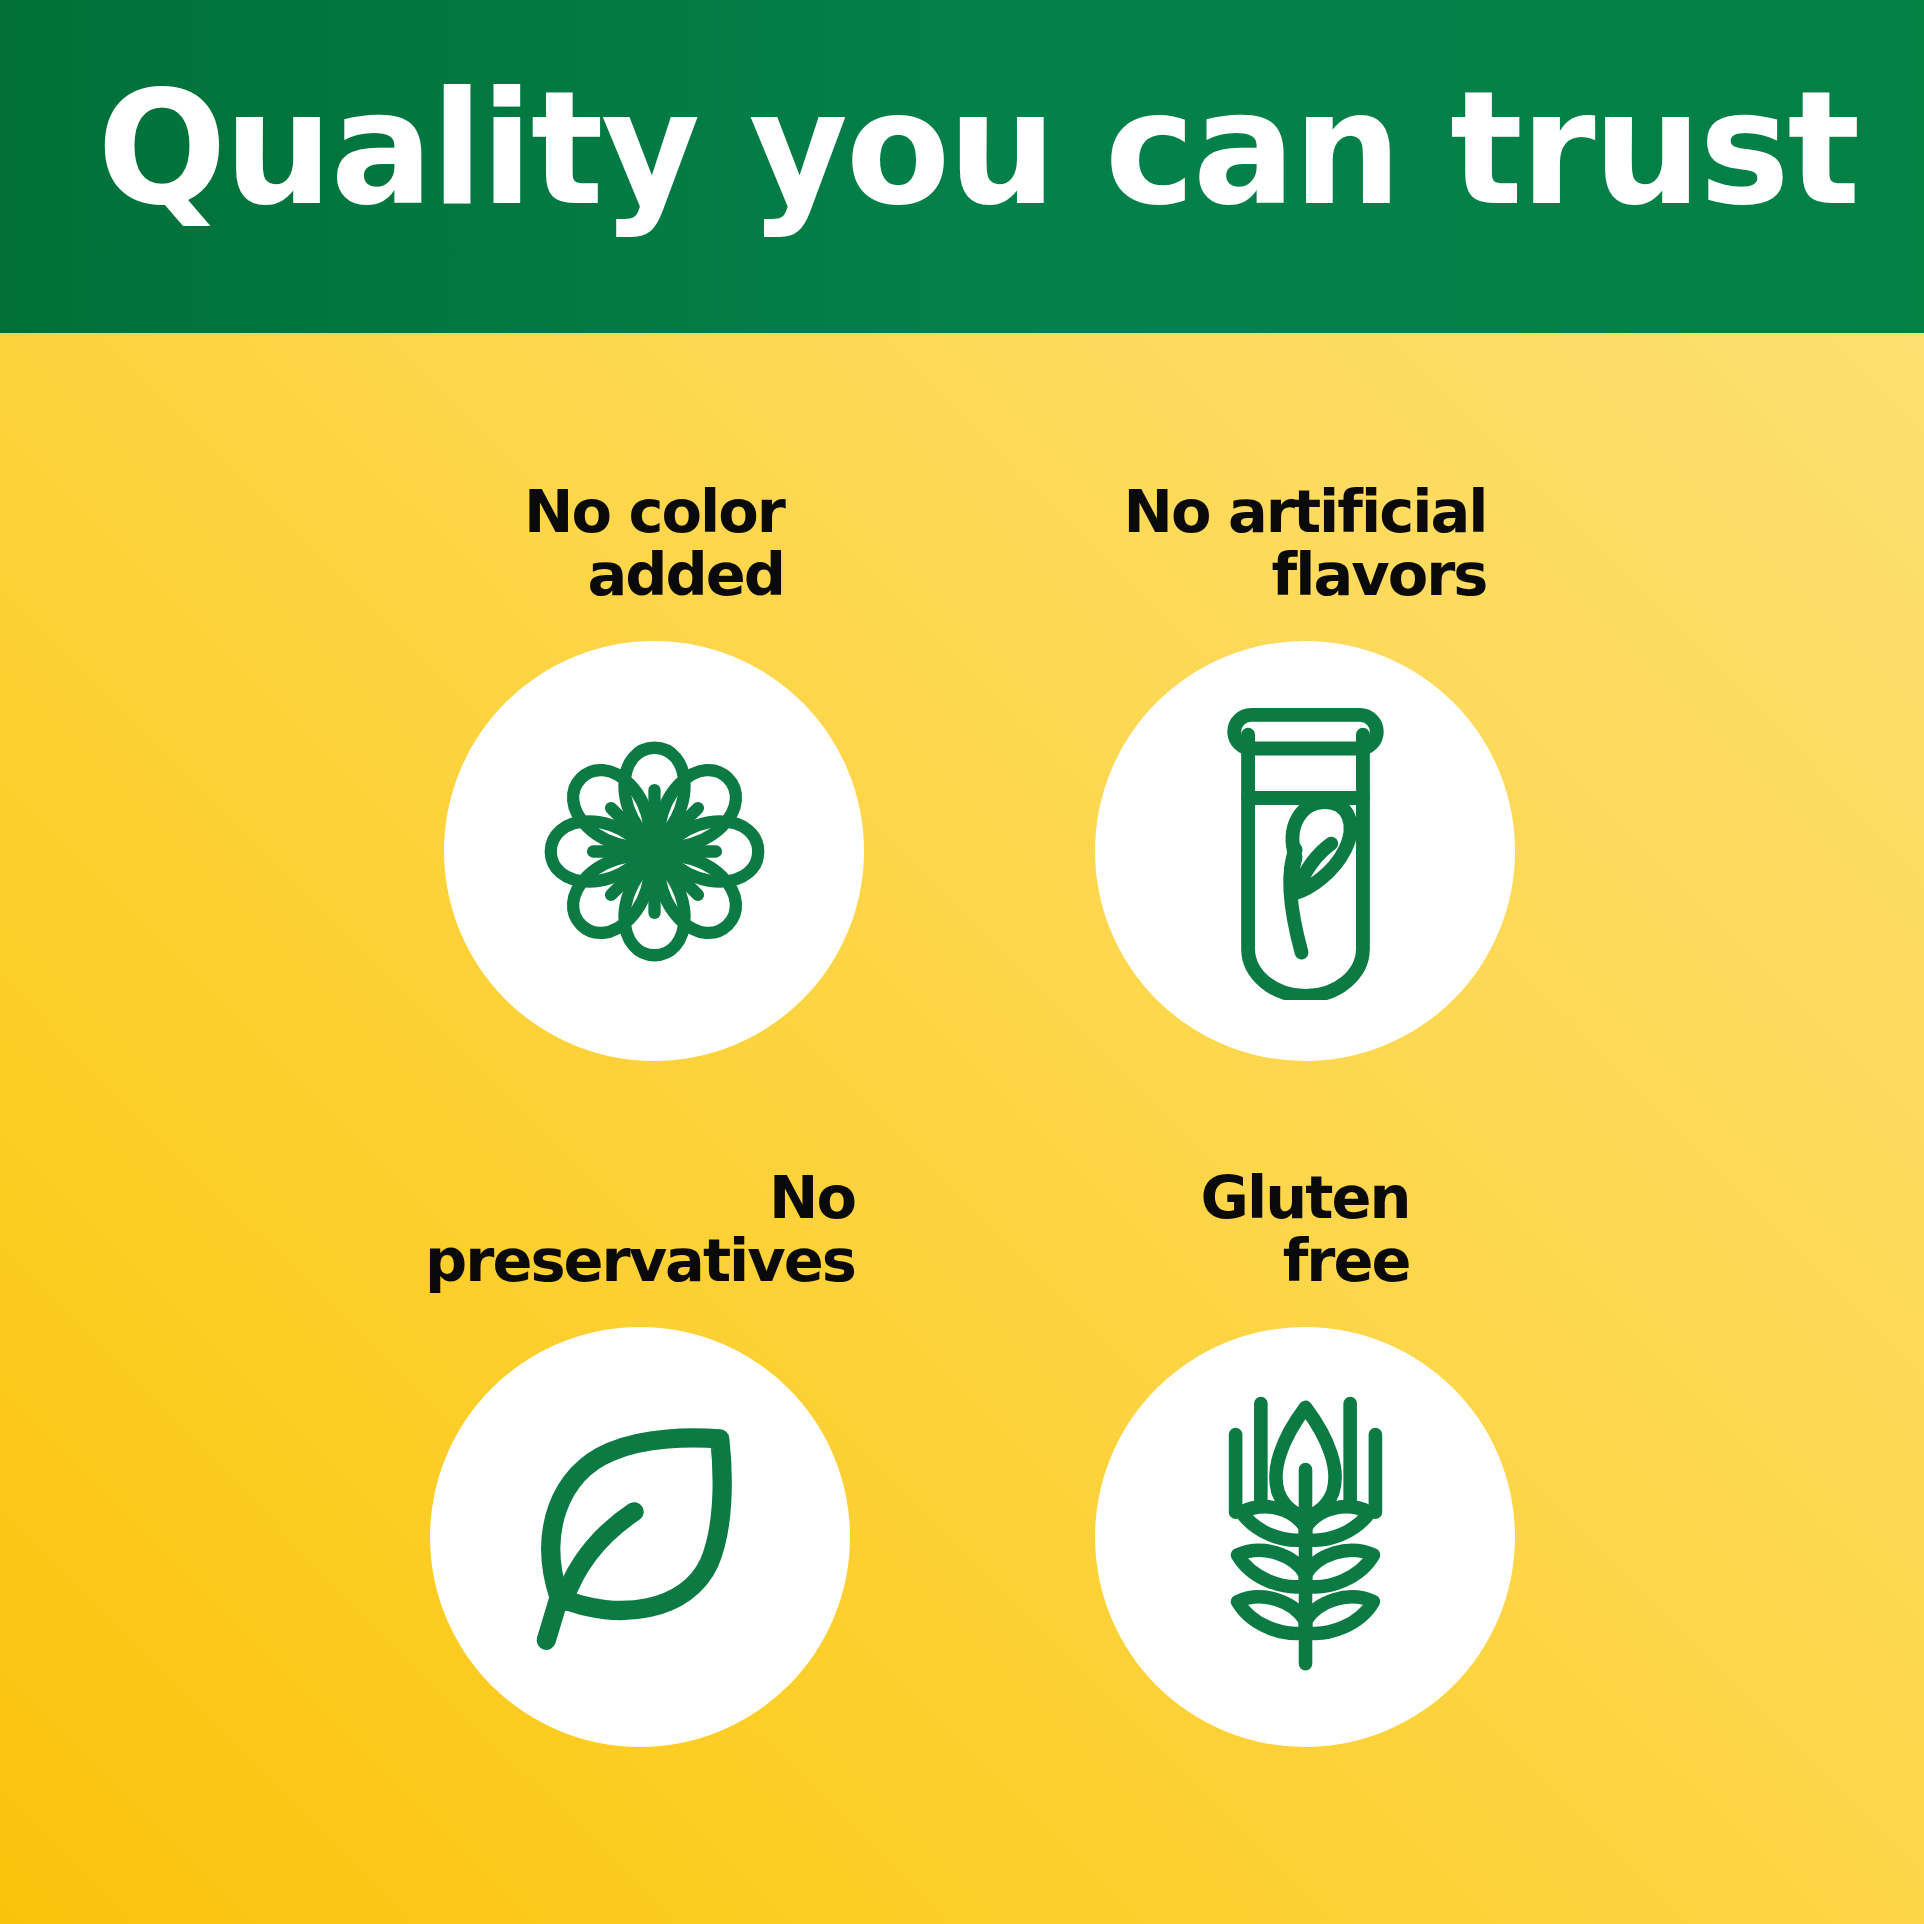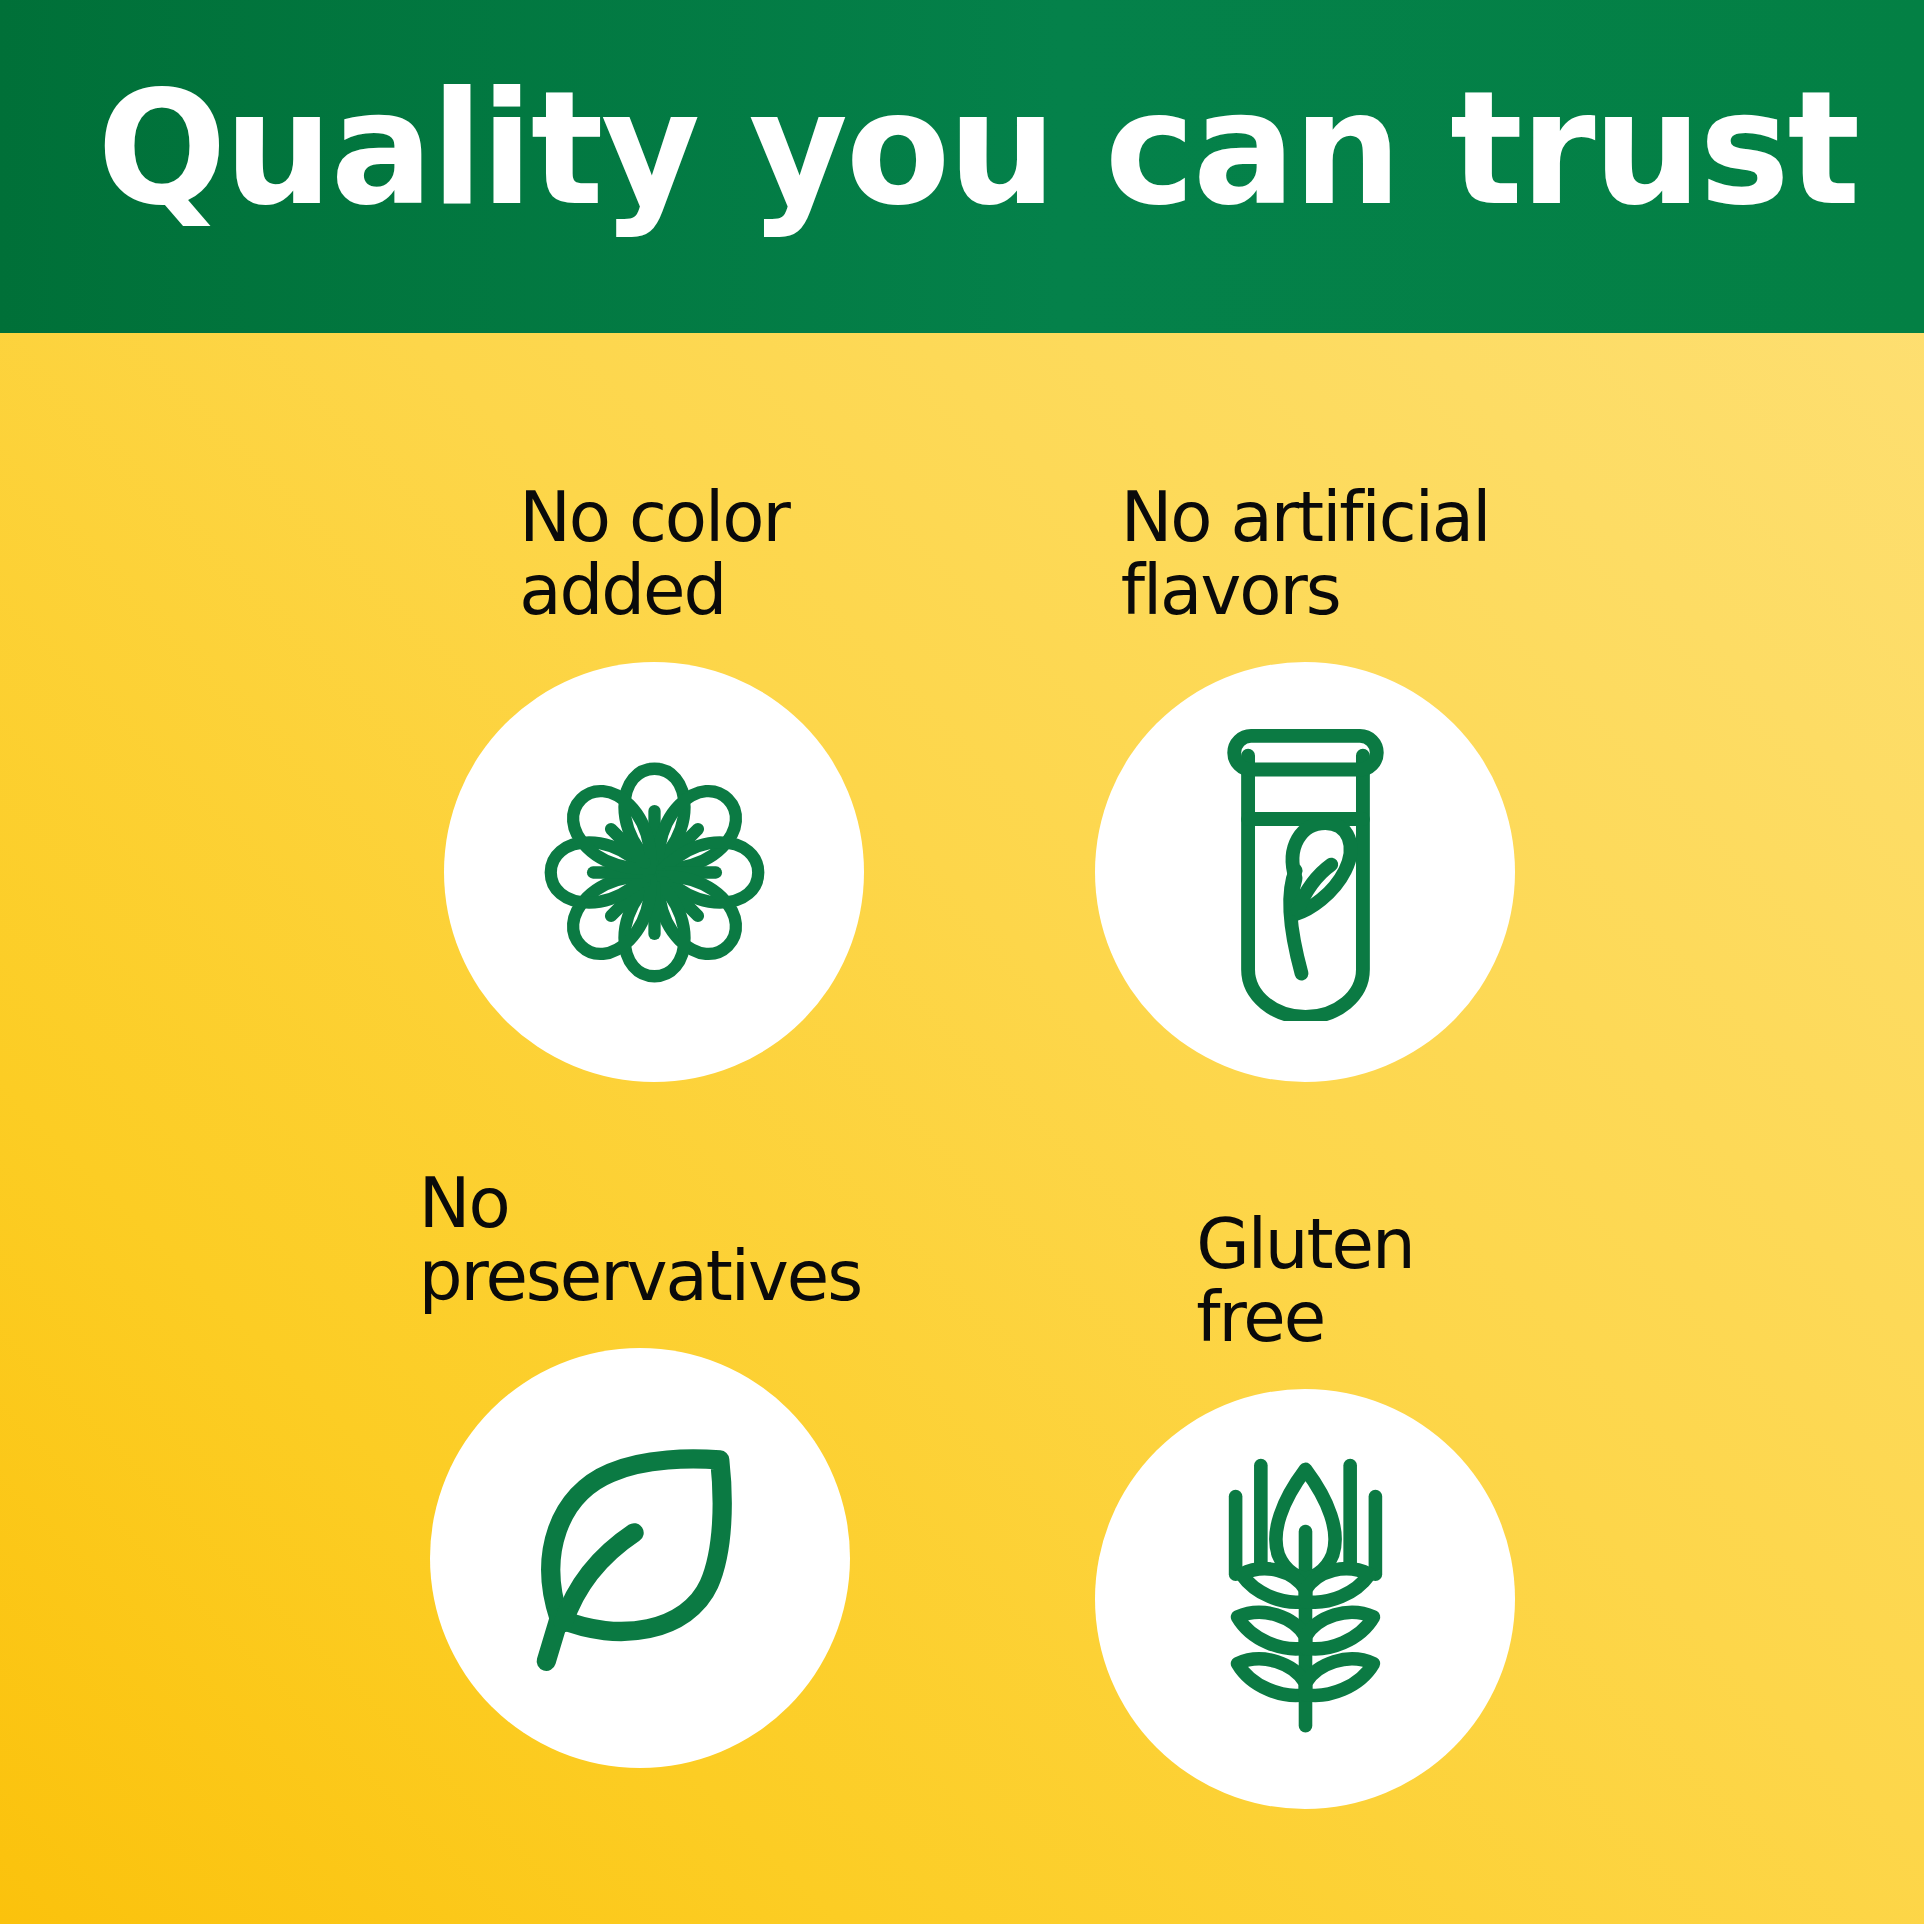--- a/index.html
+++ b/index.html
@@ -52,45 +52,45 @@
   .feature {
     position:absolute;
     width:690px;
     display:flex;
     flex-direction:column;
     align-items:center;
   }
 
   .feature-label {
     color:#0A0A0A;
-    font-size:69px;
+    font-size:59px;
     line-height:1.06;
-    font-weight:400;
-    text-align:left;
+    font-weight:700;
+    text-align:right;
     letter-spacing:-2px;
     font-family:"DejaVu Sans", sans-serif;
     white-space:pre-line;
   }
 
   .icon-disc {
     margin-top:35px;
     width:420px; height:420px;
     border-radius:50%;
     background:#FFFFFF;
     display:flex;
     align-items:center;
     justify-content:center;
   }
   .icon-disc svg { display:block; }
 
   
   #feature-no-color-added      { left:309px;  top:148px;  }
   #feature-no-artificial-flav  { left:960px; top:148px;  }
   #feature-no-preservatives    { left:295px;  top:834px; }
-  #feature-gluten-free         { left:960px; top:834px;margin-top:41px; }
+  #feature-gluten-free         { left:960px; top:834px; }
 </style>
 </head>
 <body>
 
 <div id="poster">
 
   <div id="header-band">
     <div id="header-title">Quality you can trust</div>
   </div>
 

